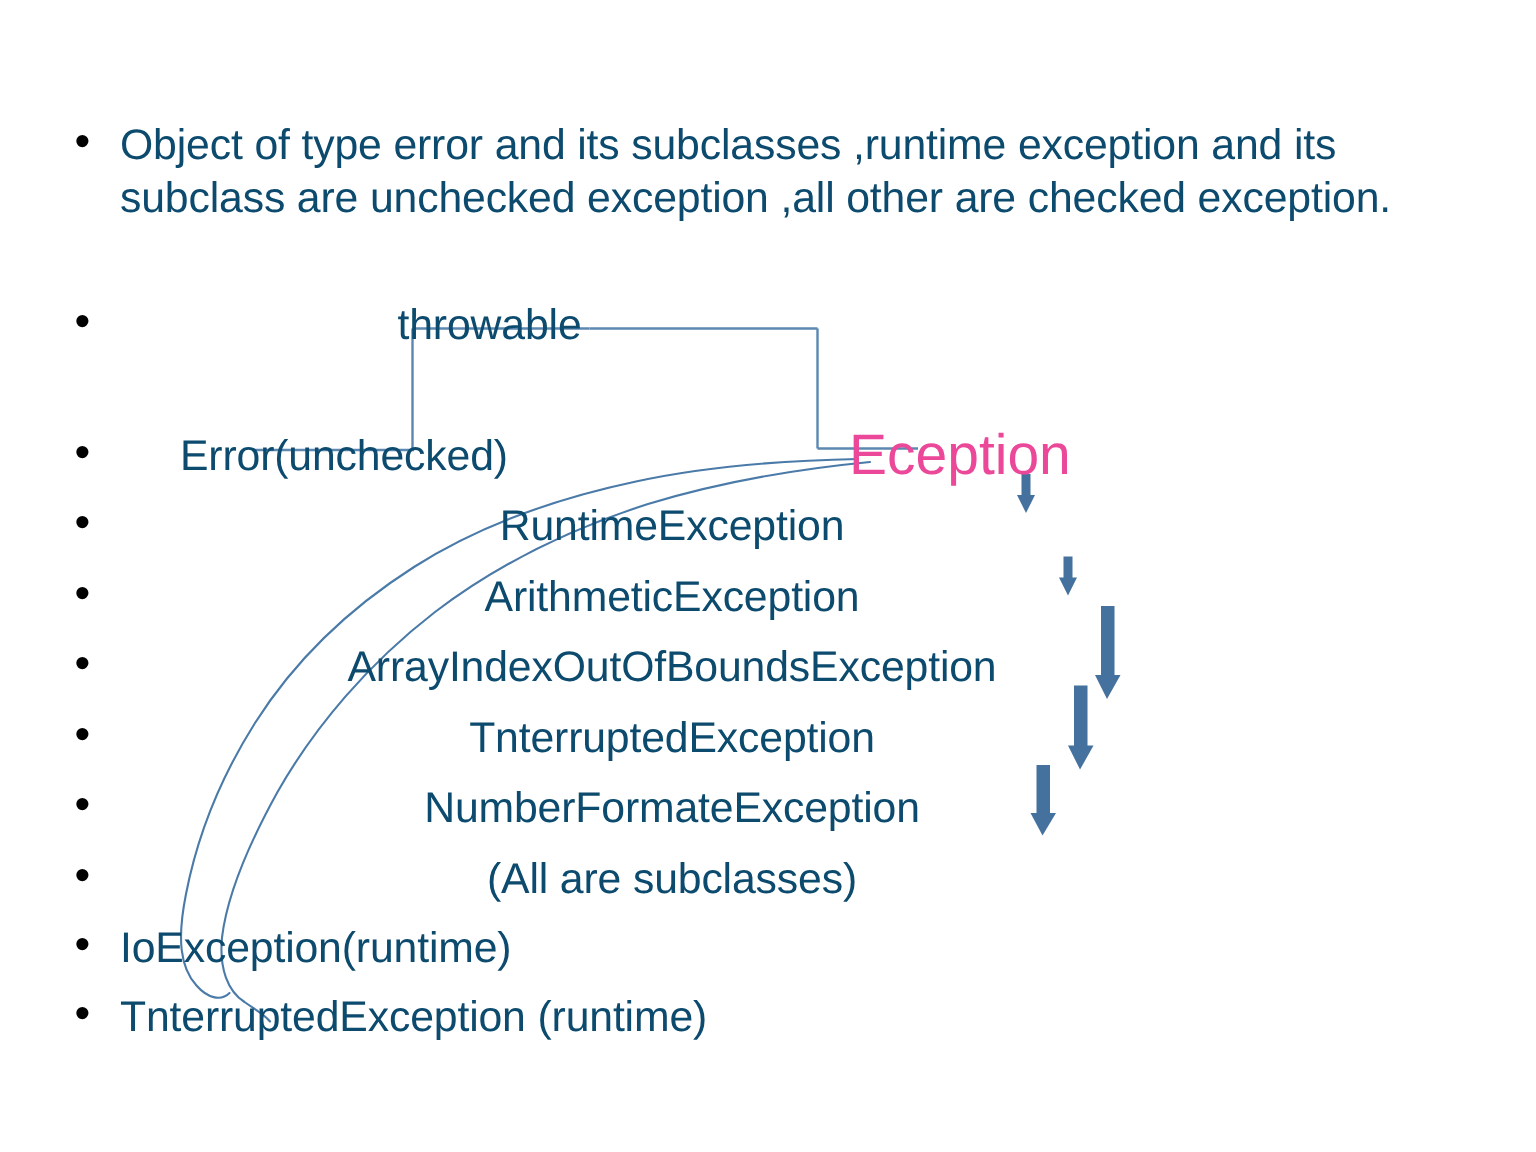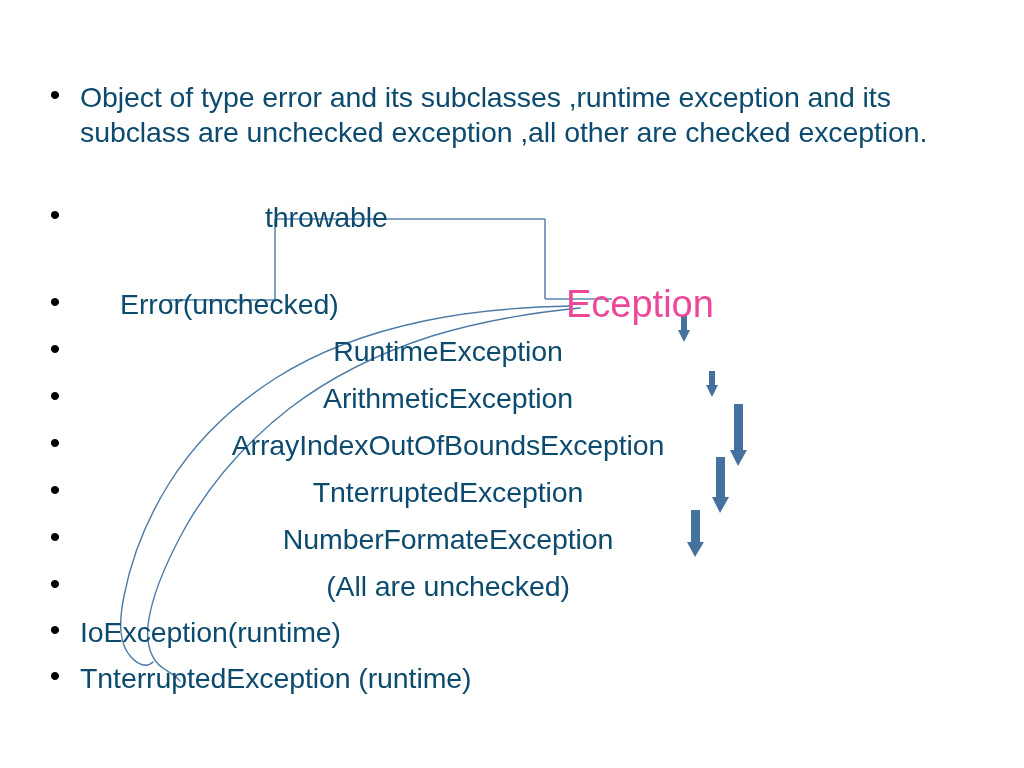--- a/index.html
+++ b/index.html
@@ -182,21 +182,21 @@
     <span class="bullet-text right">TnterruptedException</span>
   </div>
 
   <div class="bullet-row" style="top:522px;">
     <span class="bullet-dot">•</span>
     <span class="bullet-text right">NumberFormateException</span>
   </div>
 
   <div class="bullet-row" style="top:569px;">
     <span class="bullet-dot">•</span>
-    <span class="bullet-text right">(All are unchecked)</span>
+    <span class="bullet-text right">(All are subclasses)</span>
   </div>
 
   <div class="bullet-row" style="top:615px;">
     <span class="bullet-dot">•</span>
     <span class="bullet-text">IoException(runtime)</span>
   </div>
 
   <div class="bullet-row" style="top:661px;">
     <span class="bullet-dot">•</span>
     <span class="bullet-text">TnterruptedException (runtime)</span>

